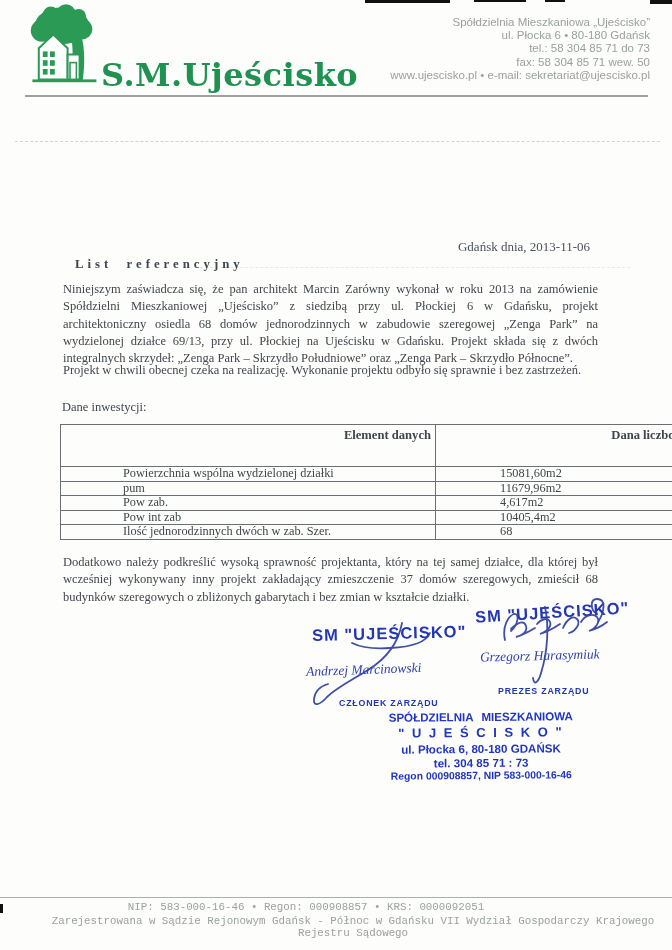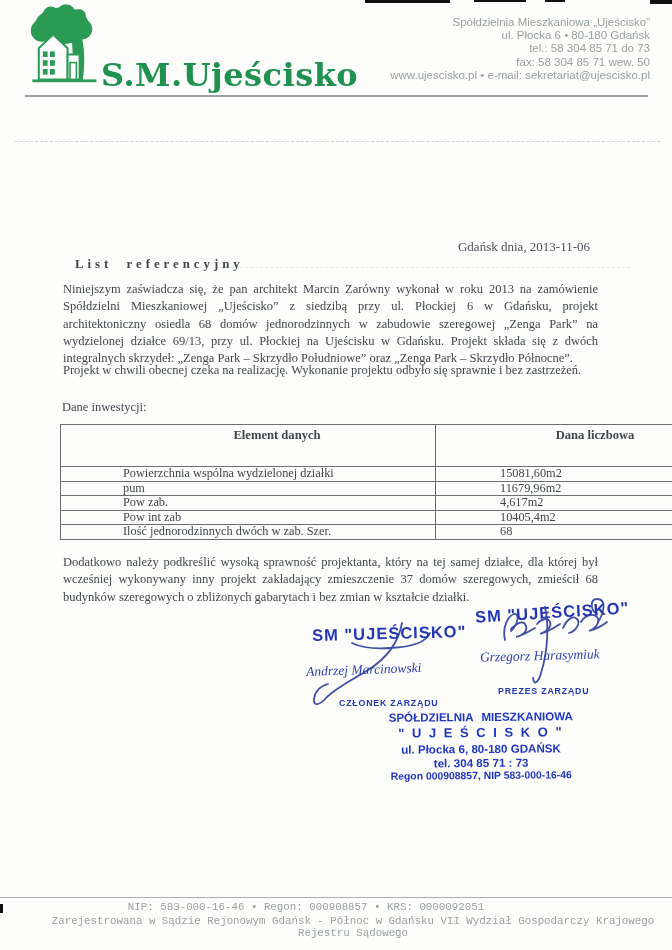--- a/index.html
+++ b/index.html
@@ -25,21 +25,21 @@
   .para{position:absolute;left:63px;width:535px;font-size:12.5px;line-height:17.3px;text-align:justify;color:#41474d;}
   .p1{top:281px;}
   .p2{top:362px;text-align:left;}
   .section-label{position:absolute;left:62px;top:400px;font-size:12.5px;color:#41474d;}
   .p3{top:554px;}
 
   
   .inv-table{position:absolute;left:60px;top:424px;width:500px;border-collapse:collapse;table-layout:fixed;
              font-size:12.3px;color:#3f454b;}
   .inv-table td,.inv-table th{border:1px solid #6a6f73;padding:0 4px 0 0;vertical-align:top;overflow:hidden;white-space:nowrap;}
-  .inv-table th{height:38px;text-align:center;font-size:12.6px;padding-top:3px;}
+  .inv-table th{height:38px;text-align:right;font-size:12.6px;padding-top:3px;}
   .inv-table .c1{width:308px;padding-left:62px;}
   .inv-table .c2{width:190px;padding-left:64px;}
   .inv-table td{height:13px;line-height:13.5px;}
 
   
   .blue{color:#2336b4;font-family:"Liberation Sans",sans-serif;}
   .stamp-company{position:absolute;font-weight:bold;font-size:16.5px;letter-spacing:1px;}
   .stamp-company.left{left:312px;top:624px;transform:rotate(-1.5deg);}
   .stamp-company.right{left:475px;top:603px;transform:rotate(-3.5deg);}
   .stamp-role{position:absolute;font-weight:bold;font-size:8.8px;letter-spacing:.8px;margin-top:45px;}

